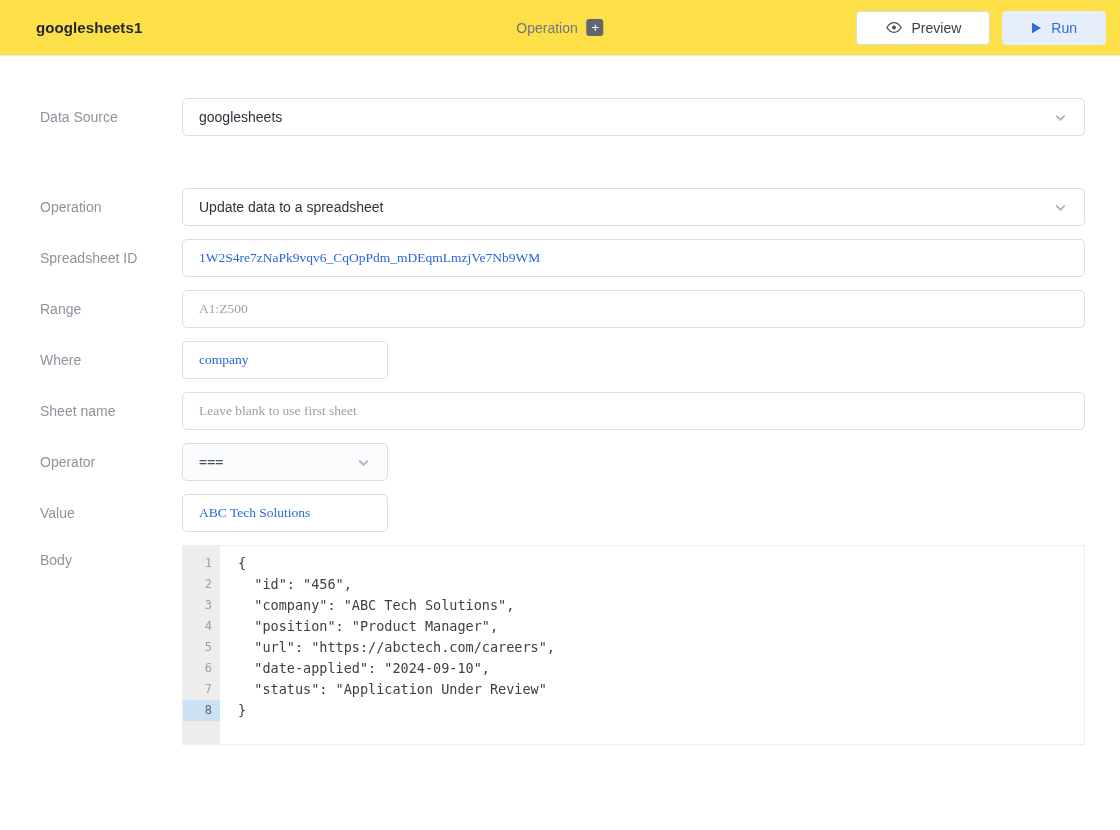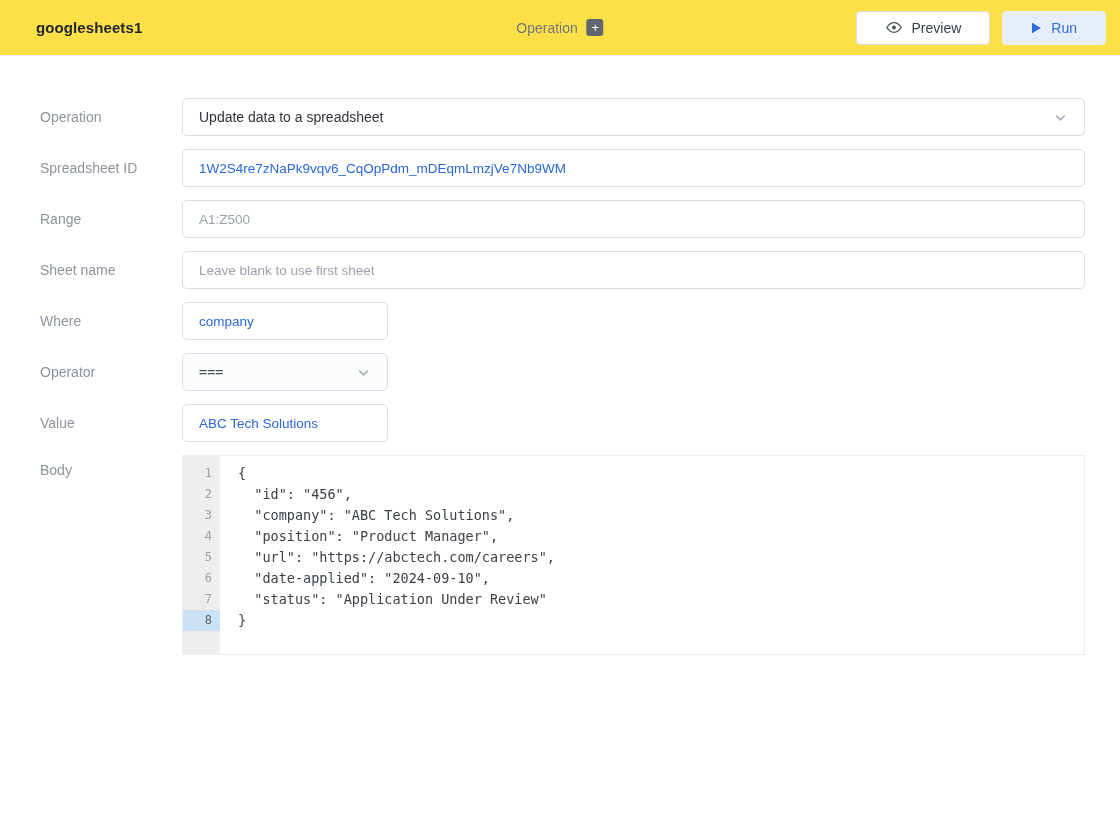--- a/index.html
+++ b/index.html
@@ -91,21 +91,21 @@
   .select .val { font-size:14px; color:#2d323c; }
   .select.mono-select { background:#fbfcfd; }
   .select.mono-select .val {
     font-family:"DejaVu Sans Mono", monospace;
     font-size:13.5px; color:#4a5158;
   }
   .chev { flex:0 0 auto; display:flex; align-items:center; }
 
   .inputbox input {
     border:none; outline:none; width:100%;
-    font-family:Liberation Sans, sans-serif;
+    font-family:Liberation Serif, serif;
     font-size:13.5px;
     color:#2b66d9;
     background:transparent;
   }
   .inputbox input::placeholder { color:#9aa1ab; opacity:1; }
 
   
   .editor {
     display:flex;
     height:200px;
@@ -163,20 +163,33 @@
             <path d="M1 0.8l9 5.2-9 5.2z" fill="#2f6bdb"></path>
           </svg>
       </span>
       <span>Run</span>
     </button>
   </div>
 </div>
 
 <div class="form">
 
+  <div class="row first">
+    <div class="row-label">Data Source</div>
+    <div class="row-field">
+      <div class="select">
+        <span class="val">googlesheets</span>
+        <span class="chev">
+          <svg width="15" height="15" viewBox="0 0 16 16">
+              <path d="M3.5 6l4.5 4.5L12.5 6" fill="none" stroke="#a7adb6" stroke-width="1.7"></path>
+            </svg>
+        </span>
+      </div>
+    </div>
+  </div>
 
   <div class="row">
     <div class="row-label">Operation</div>
     <div class="row-field">
       <div class="select">
         <span class="val">Update data to a spreadsheet</span>
         <span class="chev">
           <svg width="15" height="15" viewBox="0 0 16 16">
               <path d="M3.5 6l4.5 4.5L12.5 6" fill="none" stroke="#a7adb6" stroke-width="1.7"></path>
             </svg>
@@ -197,33 +210,33 @@
   <div class="row">
     <div class="row-label">Range</div>
     <div class="row-field">
       <div class="inputbox">
         <input type="text" placeholder="A1:Z500" style="">
       </div>
     </div>
   </div>
 
   <div class="row">
-    <div class="row-label">Sheet name</div>
-    <div class="row-field">
-      <div class="inputbox">
-        <input type="text" placeholder="Leave blank to use first sheet" style="">
-      </div>
-    </div>
-  </div>
-
-  <div class="row">
     <div class="row-label">Where</div>
     <div class="row-field small">
       <div class="inputbox">
         <input type="text" value="company" style="">
+      </div>
+    </div>
+  </div>
+
+  <div class="row">
+    <div class="row-label">Sheet name</div>
+    <div class="row-field">
+      <div class="inputbox">
+        <input type="text" placeholder="Leave blank to use first sheet" style="">
       </div>
     </div>
   </div>
 
   <div class="row">
     <div class="row-label">Operator</div>
     <div class="row-field small">
       <div class="select mono-select">
         <span class="val">===</span>
         <span class="chev">

